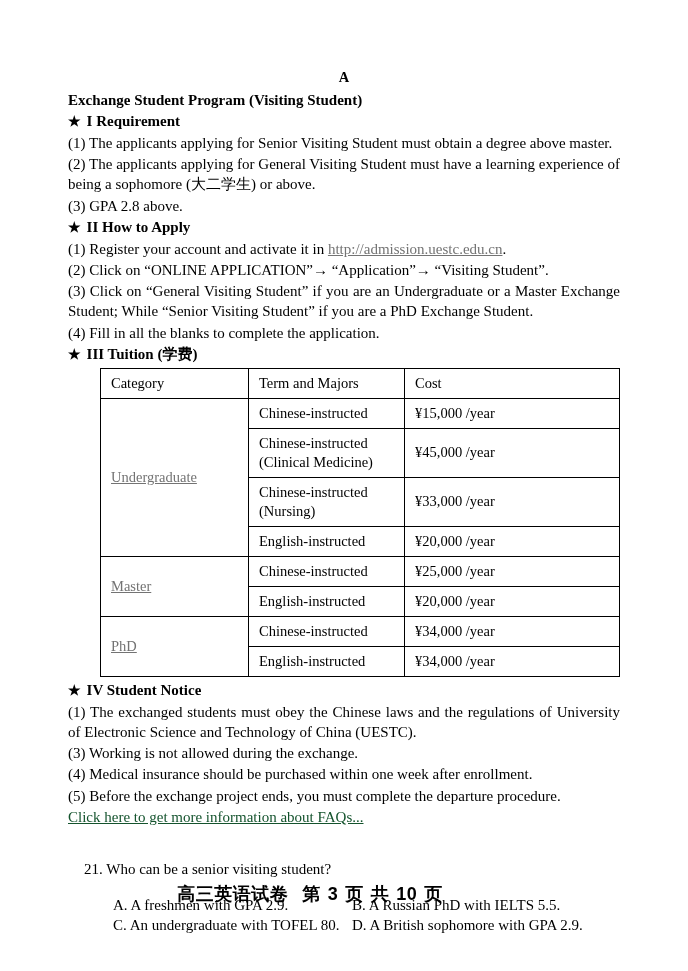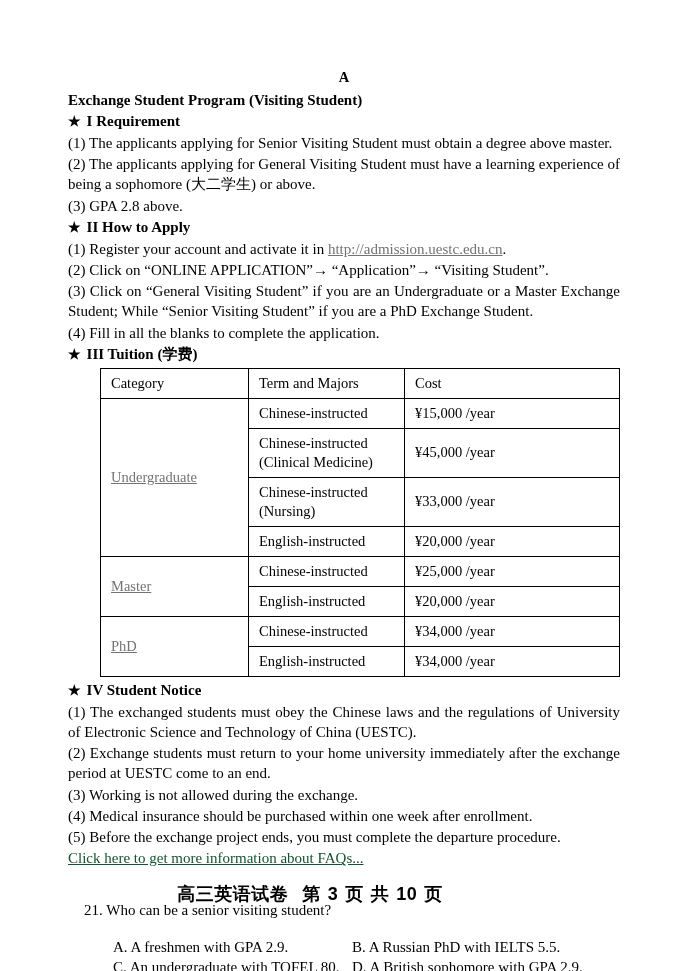--- a/index.html
+++ b/index.html
@@ -230,21 +230,20 @@
           <td class="col-cost">¥34,000 /year</td>
         </tr>
       </tbody>
     </table>
 
     
     <div class="section-head">
       <span class="star">★</span><span>IV Student Notice</span>
     </div>
     <p class="para">(1) The exchanged students must obey the Chinese laws and the regulations of University of Electronic Science and Technology of China (UESTC).</p>
-    <p class="para">(2) Exchange students must return to your home university immediately after the exchange period at UESTC come to an end.</p>
     <p class="para nojust">(3) Working is not allowed during the exchange.</p>
     <p class="para nojust">(4) Medical insurance should be purchased within one week after enrollment.</p>
     <p class="para nojust">(5) Before the exchange project ends, you must complete the departure procedure.</p>
     <a class="faq-link" href="#">Click here to get more information about FAQs...</a>
 
     
     <p class="question">21. Who can be a senior visiting student?</p>
     <div class="options">
       <div class="opt-row">
         <span class="opt-left">A. A freshmen with GPA 2.9.</span>

